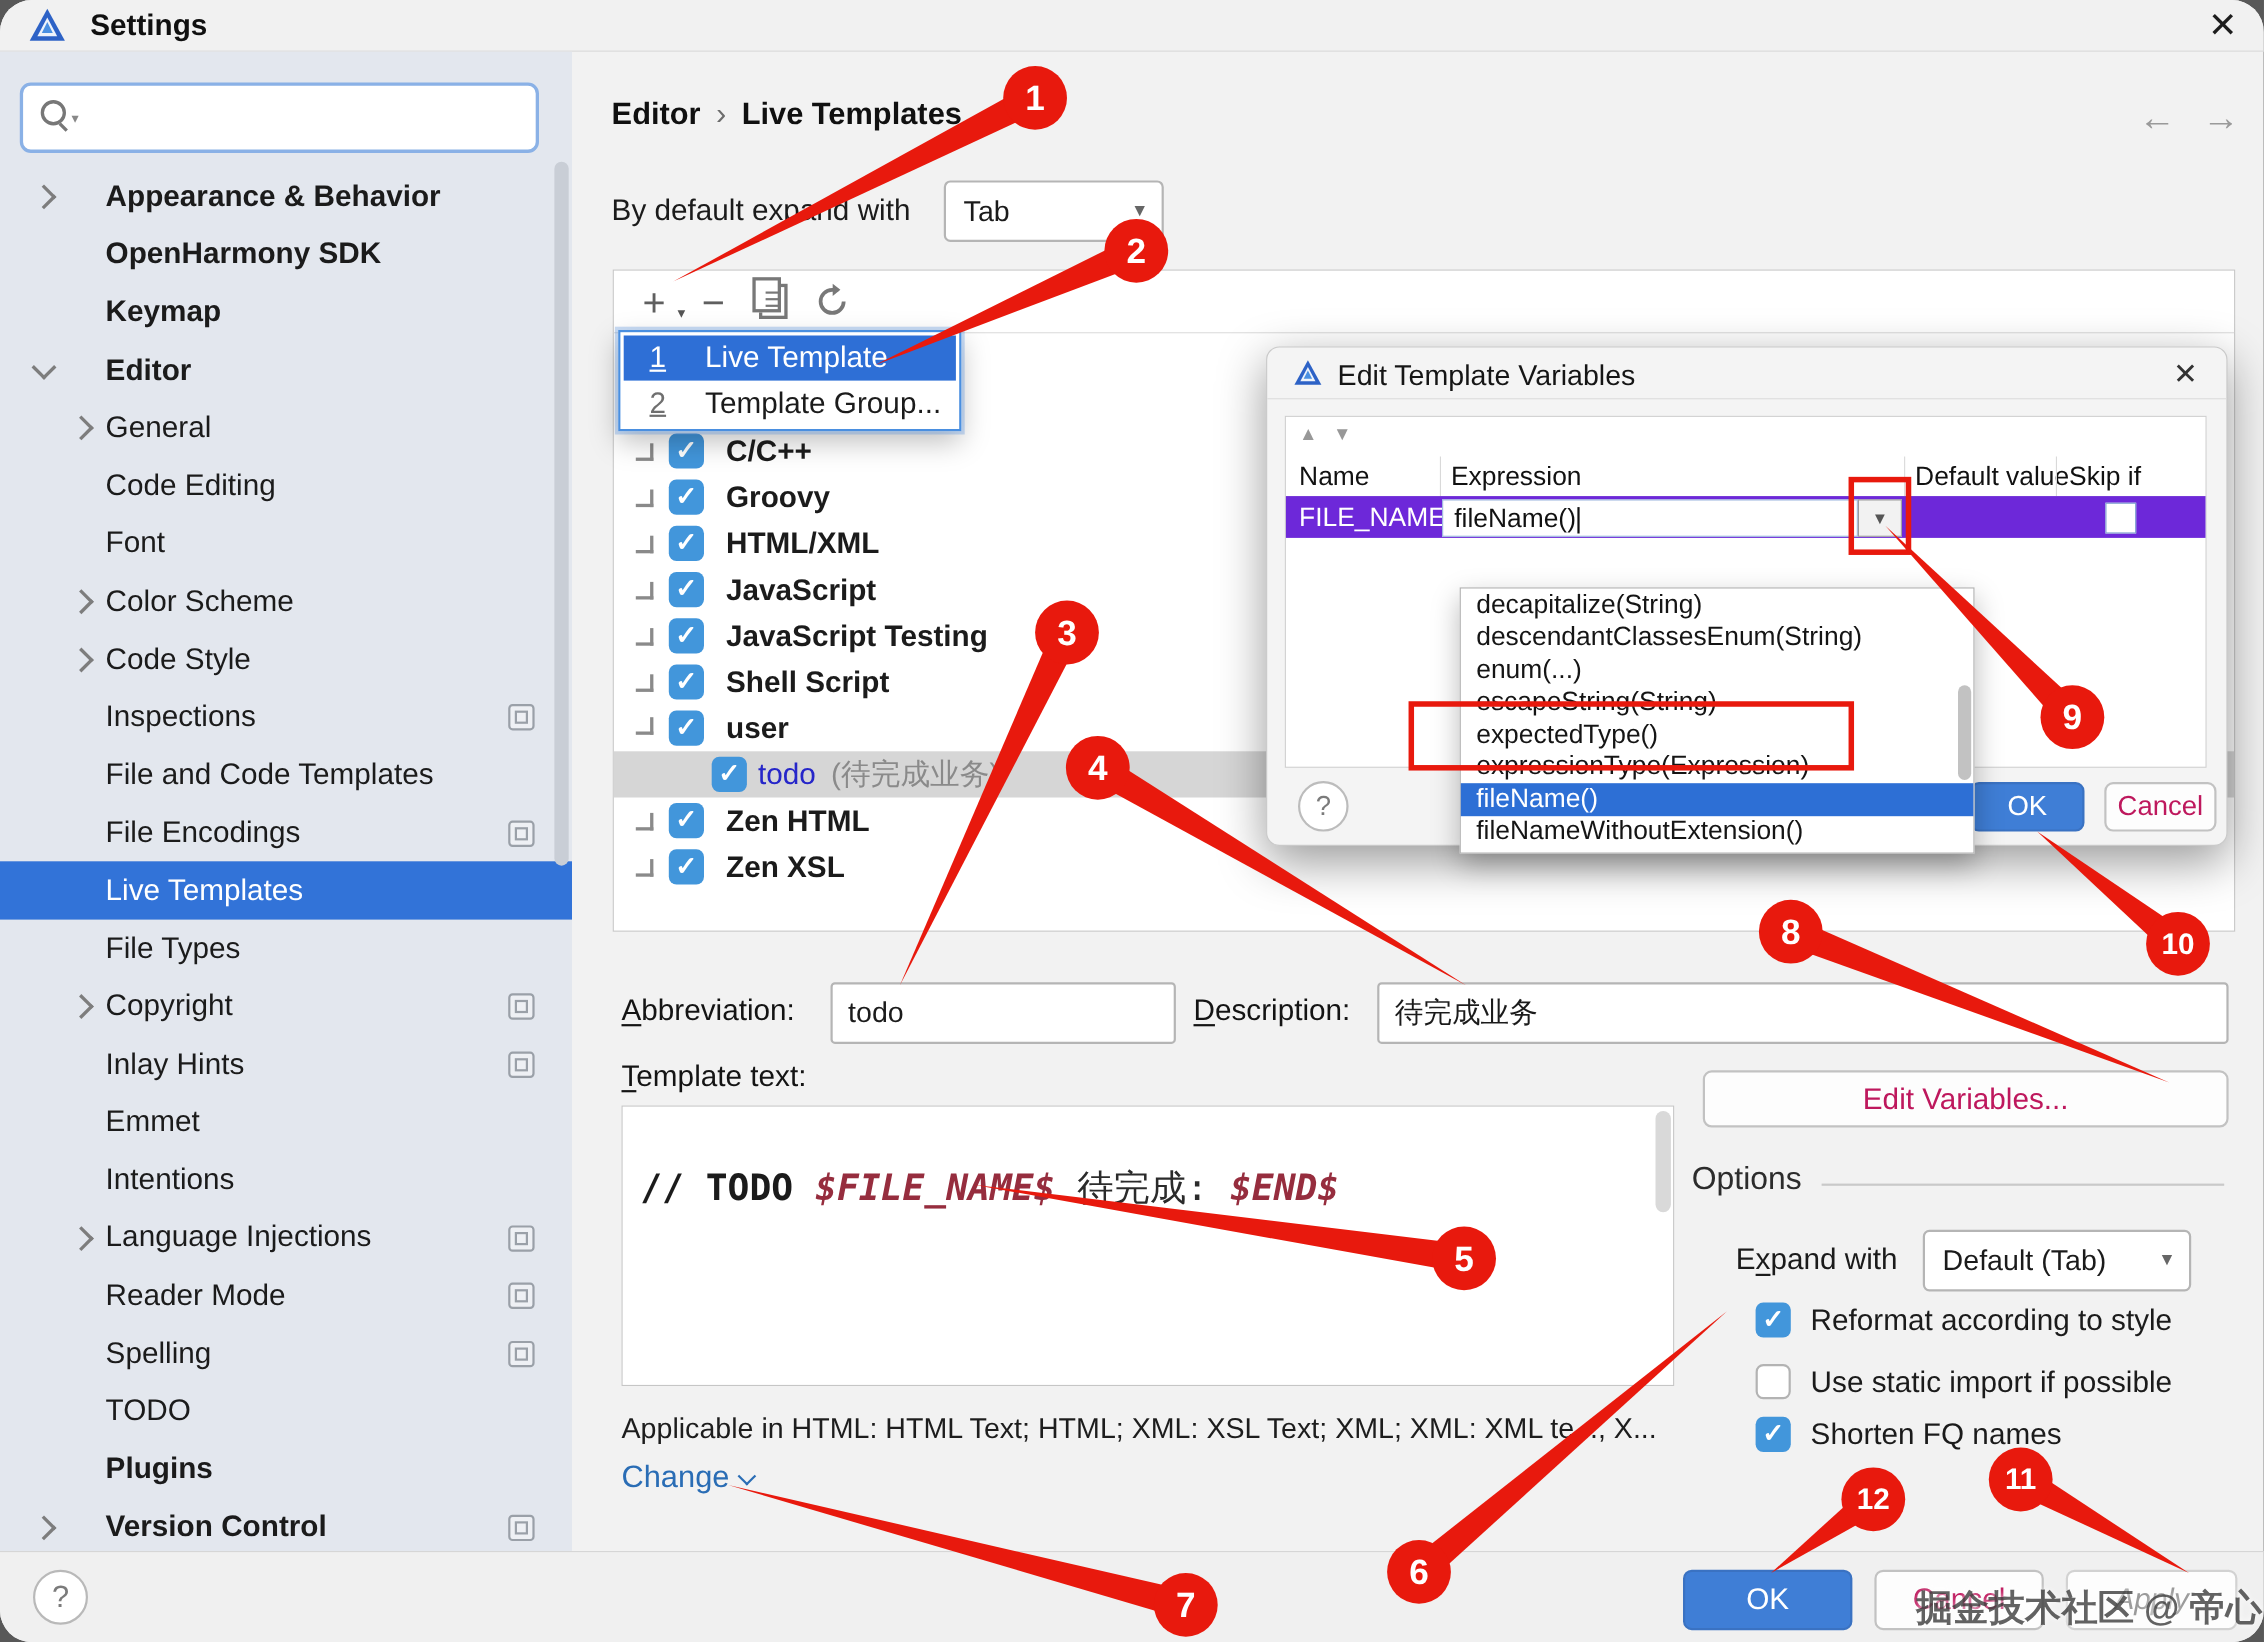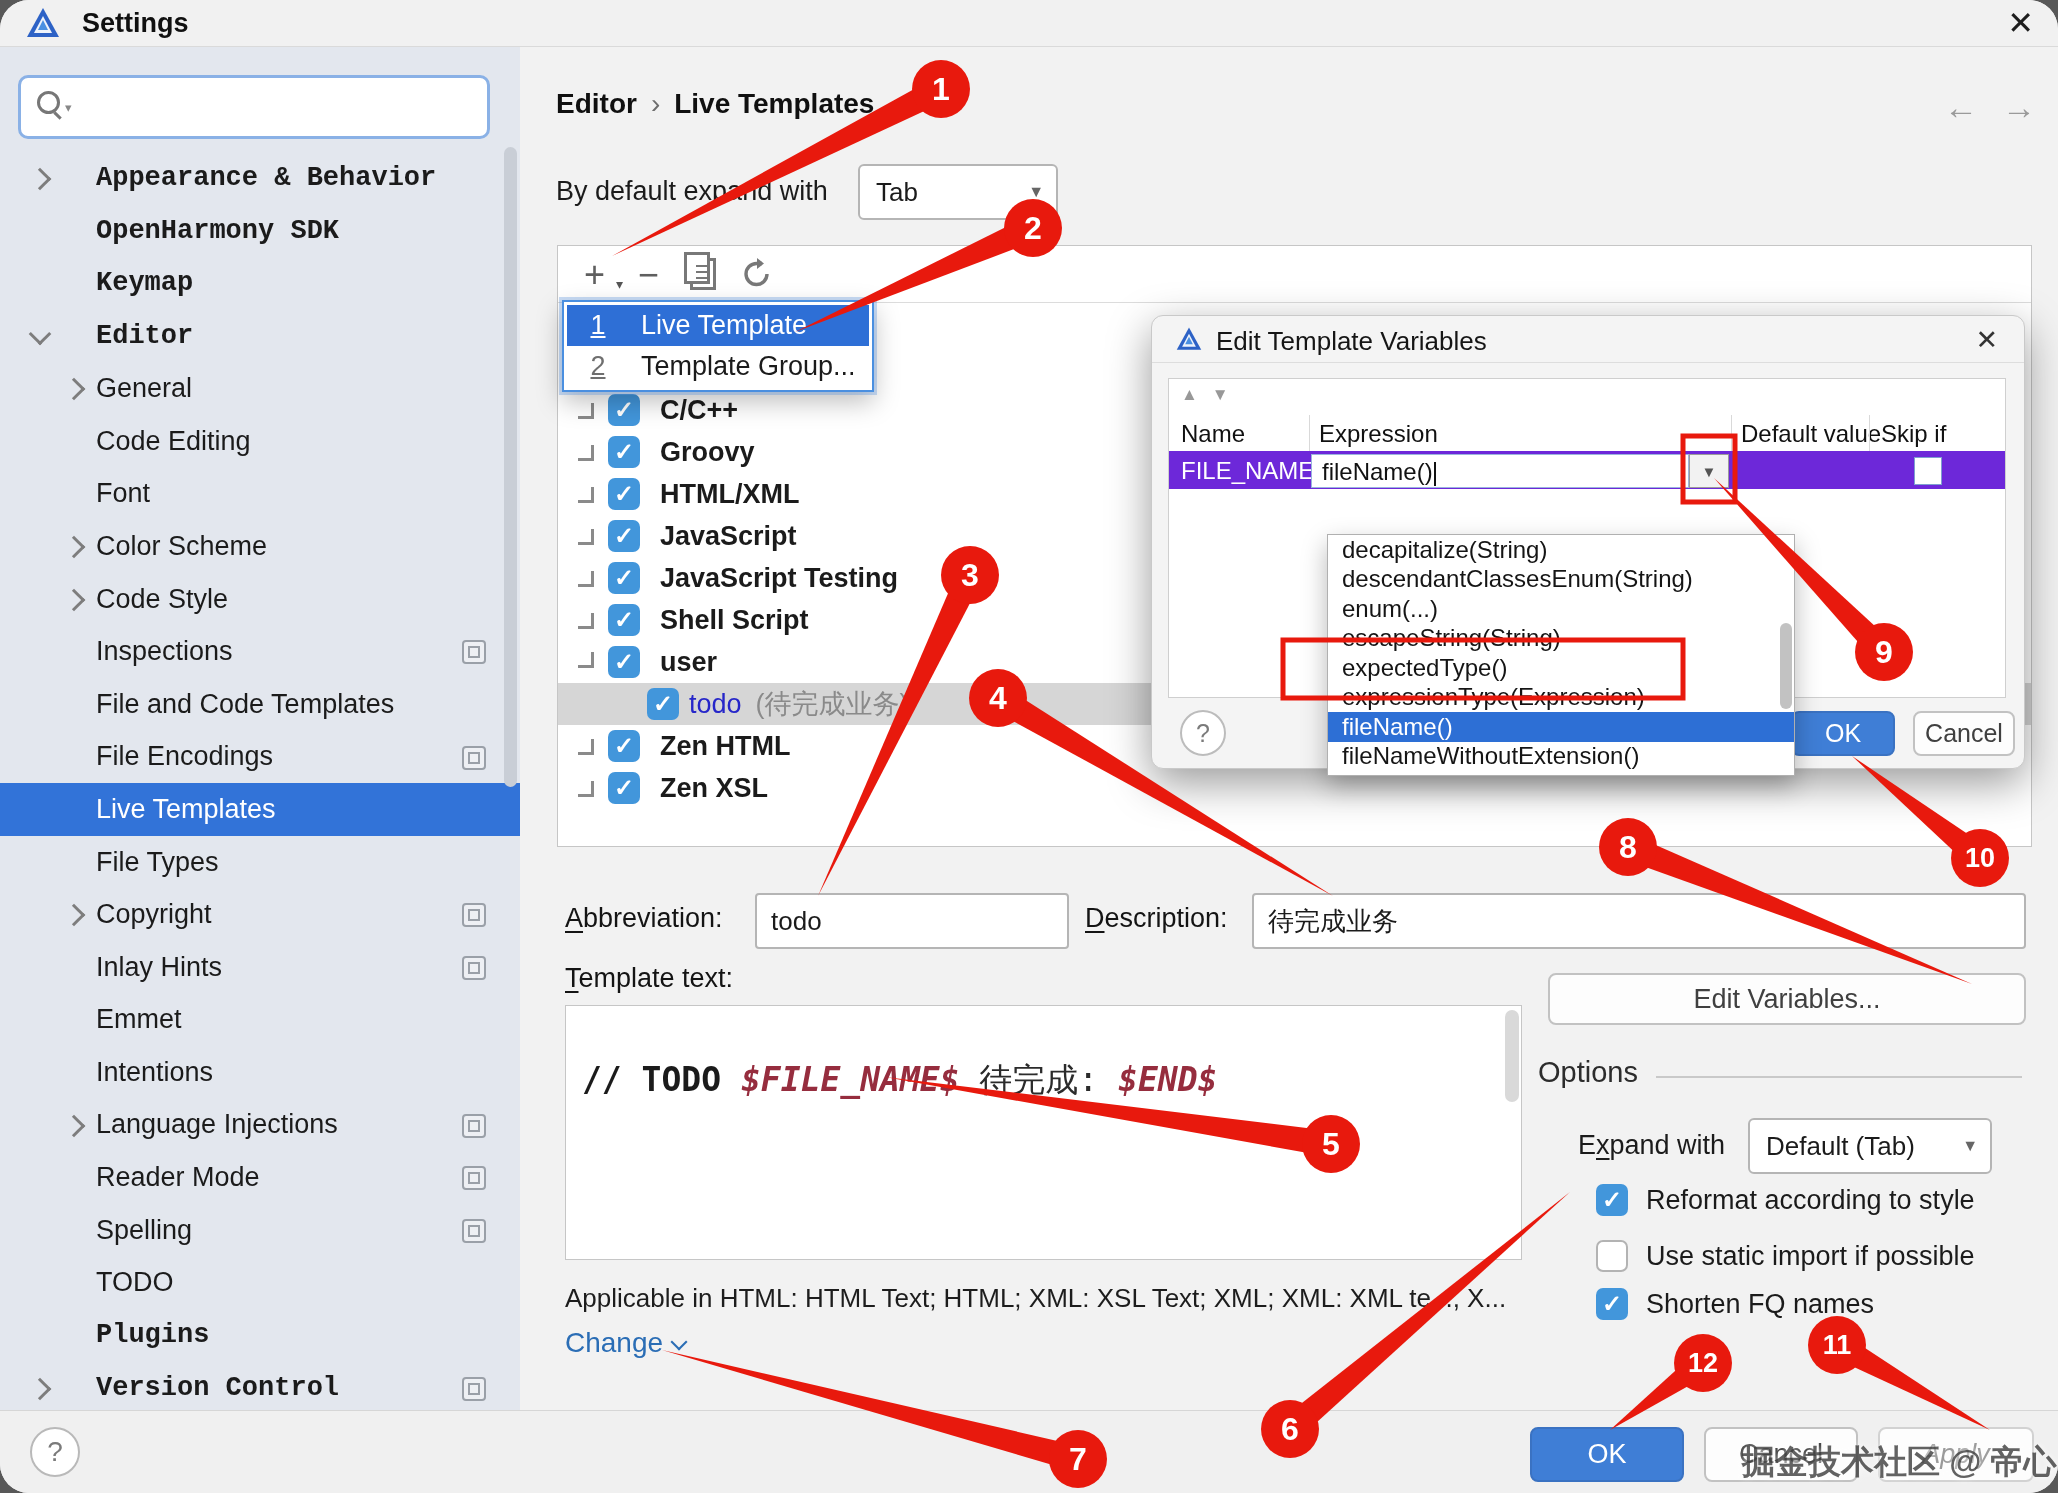--- a/index.html
+++ b/index.html
@@ -14,21 +14,21 @@
   
   .sidebar{position:absolute;left:0;top:47px;width:520px;height:1363px;background:#e3e7ee;}
   .search{position:absolute;left:18px;top:28px;width:466px;height:58px;background:#fff;border:3px solid #8ab1e6;border-radius:10px;}
   .mag{position:absolute;left:16px;top:13px;width:17px;height:17px;border:3px solid #777;border-radius:50%;}
   .mag::after{content:"";position:absolute;left:16px;top:17px;width:3px;height:9px;background:#777;transform:rotate(-45deg);}
   .mag-dd{position:absolute;left:44px;top:22px;font-size:13px;color:#888;}
   .nav{position:absolute;left:0;top:105px;right:0;}
   .srow{position:relative;height:52.6px;display:flex;align-items:center;font-size:27px;color:#1b1b1b;}
   .srow.b .lbl{font-weight:bold;}
   .srow .lbl{margin-left:96px;white-space:nowrap;}
-  .srow.lvl0 .lbl{font-family:Liberation Mono, monospace;}
+  .srow.lvl0 .lbl{}
   .srow.sel{background:#3273d8;}
   .srow.sel .lbl{color:#fff;}
   .chev{position:absolute;width:13px;height:13px;border-right:3px solid #7d7d7d;border-bottom:3px solid #7d7d7d;}
   .srow .chev{left:32px;top:19px;transform:rotate(-45deg);}
   .srow.lvl1 .chev{left:66px;}
   .srow .chev.down{transform:rotate(45deg);top:16px;}
   .mini-icon{position:absolute;right:34px;top:15px;width:20px;height:20px;border:2px solid #9aa0a8;border-radius:4px;background:#eef0f4;}
   .mini-icon::after{content:"";position:absolute;left:4px;top:4px;width:8px;height:8px;border:2px solid #9aa0a8;}
   .side-thumb{position:absolute;right:3px;top:100px;width:13px;height:640px;background:#c9ced6;border-radius:7px;}
   
@@ -68,21 +68,21 @@
   .input{position:absolute;background:#fff;border:2px solid #b5b5b5;border-radius:4px;font-size:26px;}
   .input .val{position:absolute;left:14px;top:50%;transform:translateY(-50%);white-space:nowrap;}
   .codebox{position:absolute;left:565px;top:1005px;width:955px;height:253px;background:#fff;border:1px solid #c6c6c6;}
   .codeline{position:absolute;left:16px;top:16px;font-family:"DejaVu Sans Mono",monospace;font-size:33px;font-weight:bold;white-space:pre;margin-top:36px;}
   .c-var{color:#962d3e;font-style:italic;}
   .c-cjk{font-weight:normal;color:#2b2b2b;}
   .code-thumb{position:absolute;right:2px;top:4px;width:14px;height:92px;background:#d9d9d9;border-radius:7px;}
   .applicable{position:absolute;left:565px;top:1283px;font-size:26px;color:#1d1d1d;}
   .changelink{position:absolute;left:565px;top:1327px;font-size:28px;color:#2a6db5;}
   .changelink .chev{display:inline-block;position:static;border-color:#2a6db5;border-width:2px;transform:rotate(45deg);margin-left:10px;margin-bottom:4px;width:10px;height:10px;}
-  .btn{position:absolute;display:flex;align-items:center;justify-content:center;background:#fdfdfd;border:2px solid #c2c2c2;border-radius:8px;font-size:27px;color:#404040;}
+  .btn{position:absolute;display:flex;align-items:center;justify-content:center;background:#fdfdfd;border:2px solid #c2c2c2;border-radius:8px;font-size:27px;color:#be185d;}
   .btn.blue{background:#3f7ed6;border-color:#3a72c2;color:#fff;}
   .btn.gray{color:#9a9a9a;border-color:#d2d2d2;}
   .editvars{left:1548px;top:973px;width:474px;height:48px;}
   .optitle{position:absolute;left:1538px;top:1056px;font-size:29px;color:#2c2c2c;}
   .opline{position:absolute;left:1656px;top:1076px;width:366px;height:0;border-top:2px solid #c9c9c9;}
   .ewlbl{position:absolute;left:1578px;top:1130px;font-size:27px;}
   .ewlbl u{text-decoration:underline;text-underline-offset:4px;}
   .ewcombo{left:1748px;top:1118px;width:240px;height:52px;}
   .optrow{position:absolute;left:1596px;display:flex;align-items:center;}
   .optrow .cb{margin-right:18px;flex:none;}

